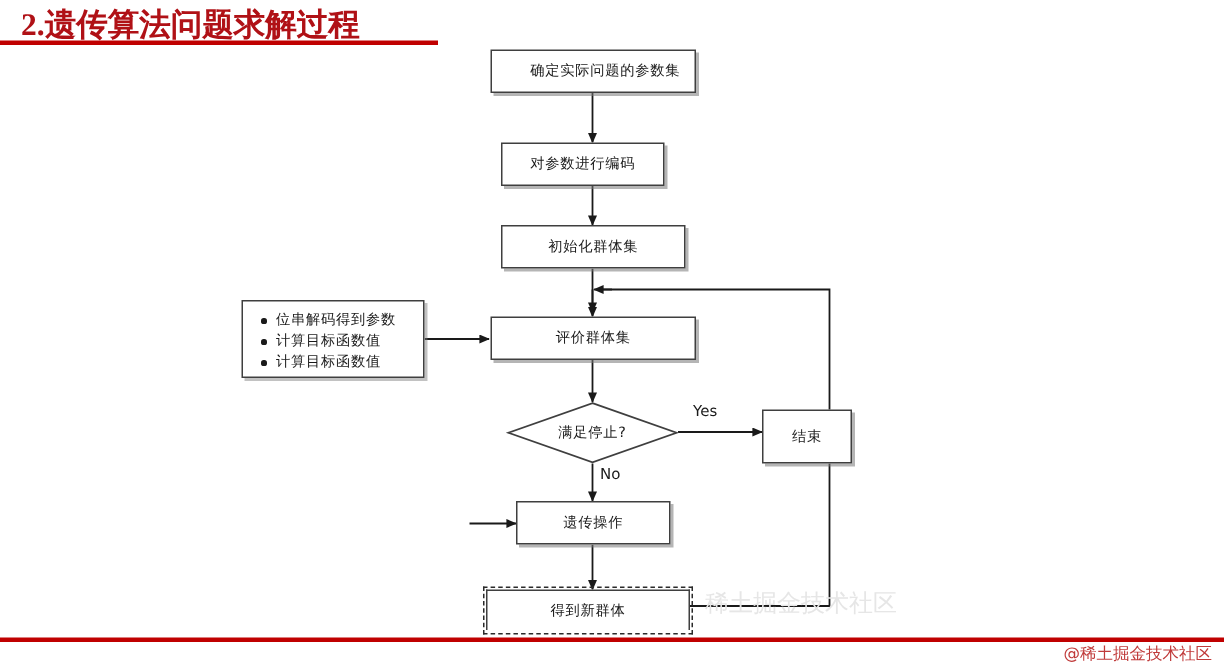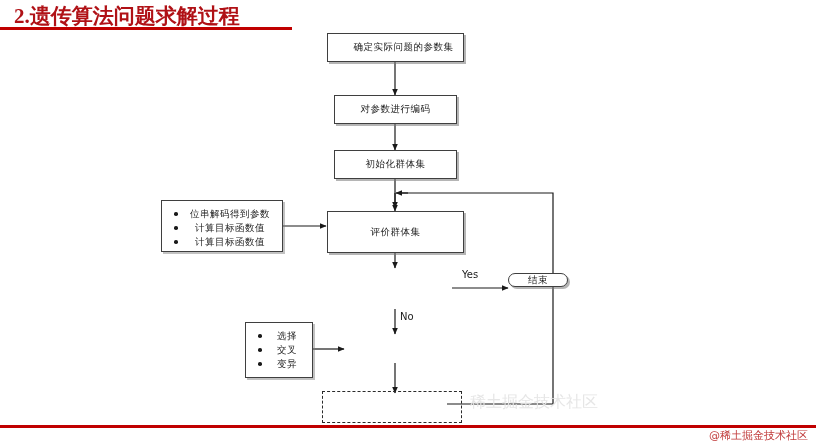--- a/index.html
+++ b/index.html
@@ -52,21 +52,21 @@
   }
   .node.shadowed{box-shadow:2px 2px 0 rgba(120,120,120,.55);}
 
   
   .panel{
     position:absolute;box-sizing:border-box;
     border:1px solid #3f3f3f;background:#fff;
     padding:6px 6px 6px 8px;
     box-shadow:2px 2px 0 rgba(120,120,120,.45);
   }
-  .panel ul{margin:0;padding:0 0 0 14px;list-style:none;text-align:center;}
+  .panel ul{margin:0;padding:0 0 0 14px;list-style:none;}
   .panel li{
     position:relative;
     font-size:9.5px;line-height:14px;color:#1a1a1a;
     font-family:"DejaVu Sans","Liberation Sans",sans-serif;
     white-space:nowrap;letter-spacing:.5px;
   }
   .panel li::before{
     content:"";position:absolute;left:-10px;top:5px;
     width:3.5px;height:3.5px;border-radius:50%;background:#1a1a1a;
   }
@@ -136,57 +136,62 @@
       <path d="M447,404 L553,404 L553,193 L400,193"></path>
       <line x1="408" y1="193" x2="396" y2="193" marker-end="url(#arrow)"></line>
       <line x1="395" y1="193" x2="395" y2="208" marker-end="url(#arrow)"></line>
     </g>
   </svg>
 
   <div class="node shadowed" style="left:327px;top:33px;width:137px;height:29px;padding-left:16px;">
     <span>确定实际问题的参数集</span>
   </div>
 
-  <div class="node shadowed" style="left:334px;top:95px;width:123px;height:29px;">
+  <div class="node shadowed" style="left:334px;top:95px;width:109px;height:29px;">
     <span>对参数进行编码</span>
   </div>
 
   <div class="node shadowed" style="left:334px;top:150px;width:123px;height:29px;justify-content:center;">
     <span>初始化群体集</span>
   </div>
 
-  <div class="node shadowed" style="left:327px;top:211px;width:137px;height:42px;">
+  <div class="node shadowed" style="left:327px;top:211px;width:137px;height:29px;">
     <span>评价群体集</span>
   </div>
 
-  <div class="node shadowed" style="left:508px;top:273px;width:60px;height:14px;border-radius:15px;">
+  <div class="node shadowed" style="left:508px;top:273px;width:60px;height:36px;">
     <span>结束</span>
   </div>
 
+  <div class="node shadowed" style="left:344px;top:334px;width:103px;height:29px;">
+    <span>遗传操作</span>
+  </div>
 
+  <div class="node" style="left:324px;top:393px;width:136px;height:27px;border-bottom:none;">
+    <span>得到新群体</span>
+  </div>
 
   <div class="dashed-sel" style="left:322px;top:391px;width:140px;height:32px;"></div>
 
+  <div class="diamond-wrap" style="left:338px;top:268px;width:114px;height:41px;">
+    <svg width="114" height="41" viewBox="0 0 114 41" xmlns="http://www.w3.org/2000/svg">
+      <polygon points="57,0.8 113,20.5 57,40.2 1,20.5" fill="#ffffff" stroke="#3f3f3f" stroke-width="1.2"></polygon>
+    </svg>
+    <div class="diamond-label">满足停止?</div>
+  </div>
 
   <div class="edge-label" style="left:462px;top:269px;">Yes</div>
   <div class="edge-label" style="left:400px;top:311px;">No</div>
 
   <div class="panel" style="left:161px;top:200px;width:122px;height:52px;">
     <ul>
       <li>位串解码得到参数</li>
       <li>计算目标函数值</li>
       <li>计算目标函数值</li>
     </ul>
   </div>
 
-  <div class="panel" style="left:245px;top:322px;width:68px;height:56px;">
-    <ul>
-      <li>选择</li>
-      <li>交叉</li>
-      <li>变异</li>
-    </ul>
-  </div>
 
   <div class="watermark-faint">稀土掘金技术社区</div>
   <div class="red-rule bottom"></div>
   <div class="watermark">@稀土掘金技术社区</div>
 
 </div>
 
 </body></html>

